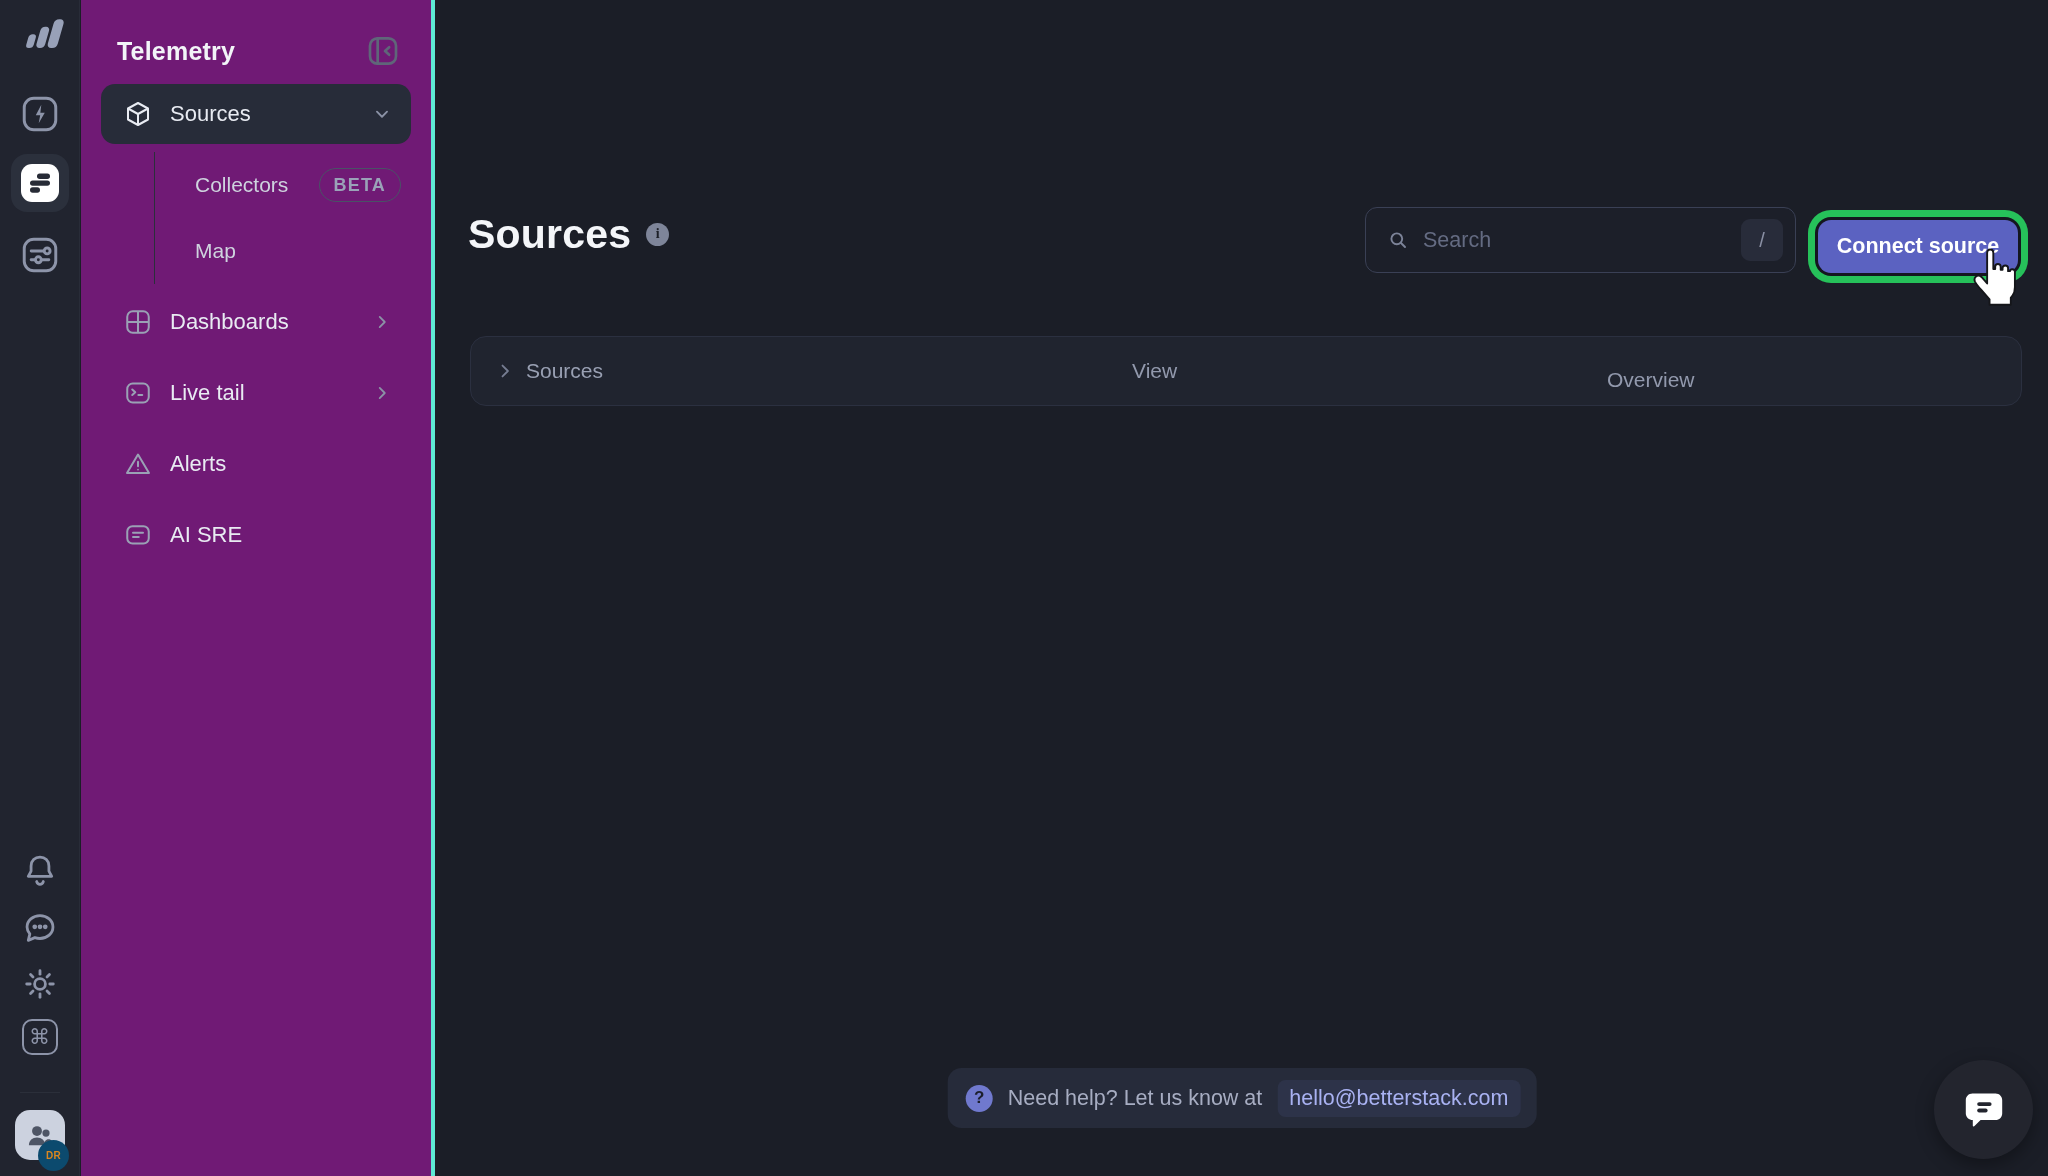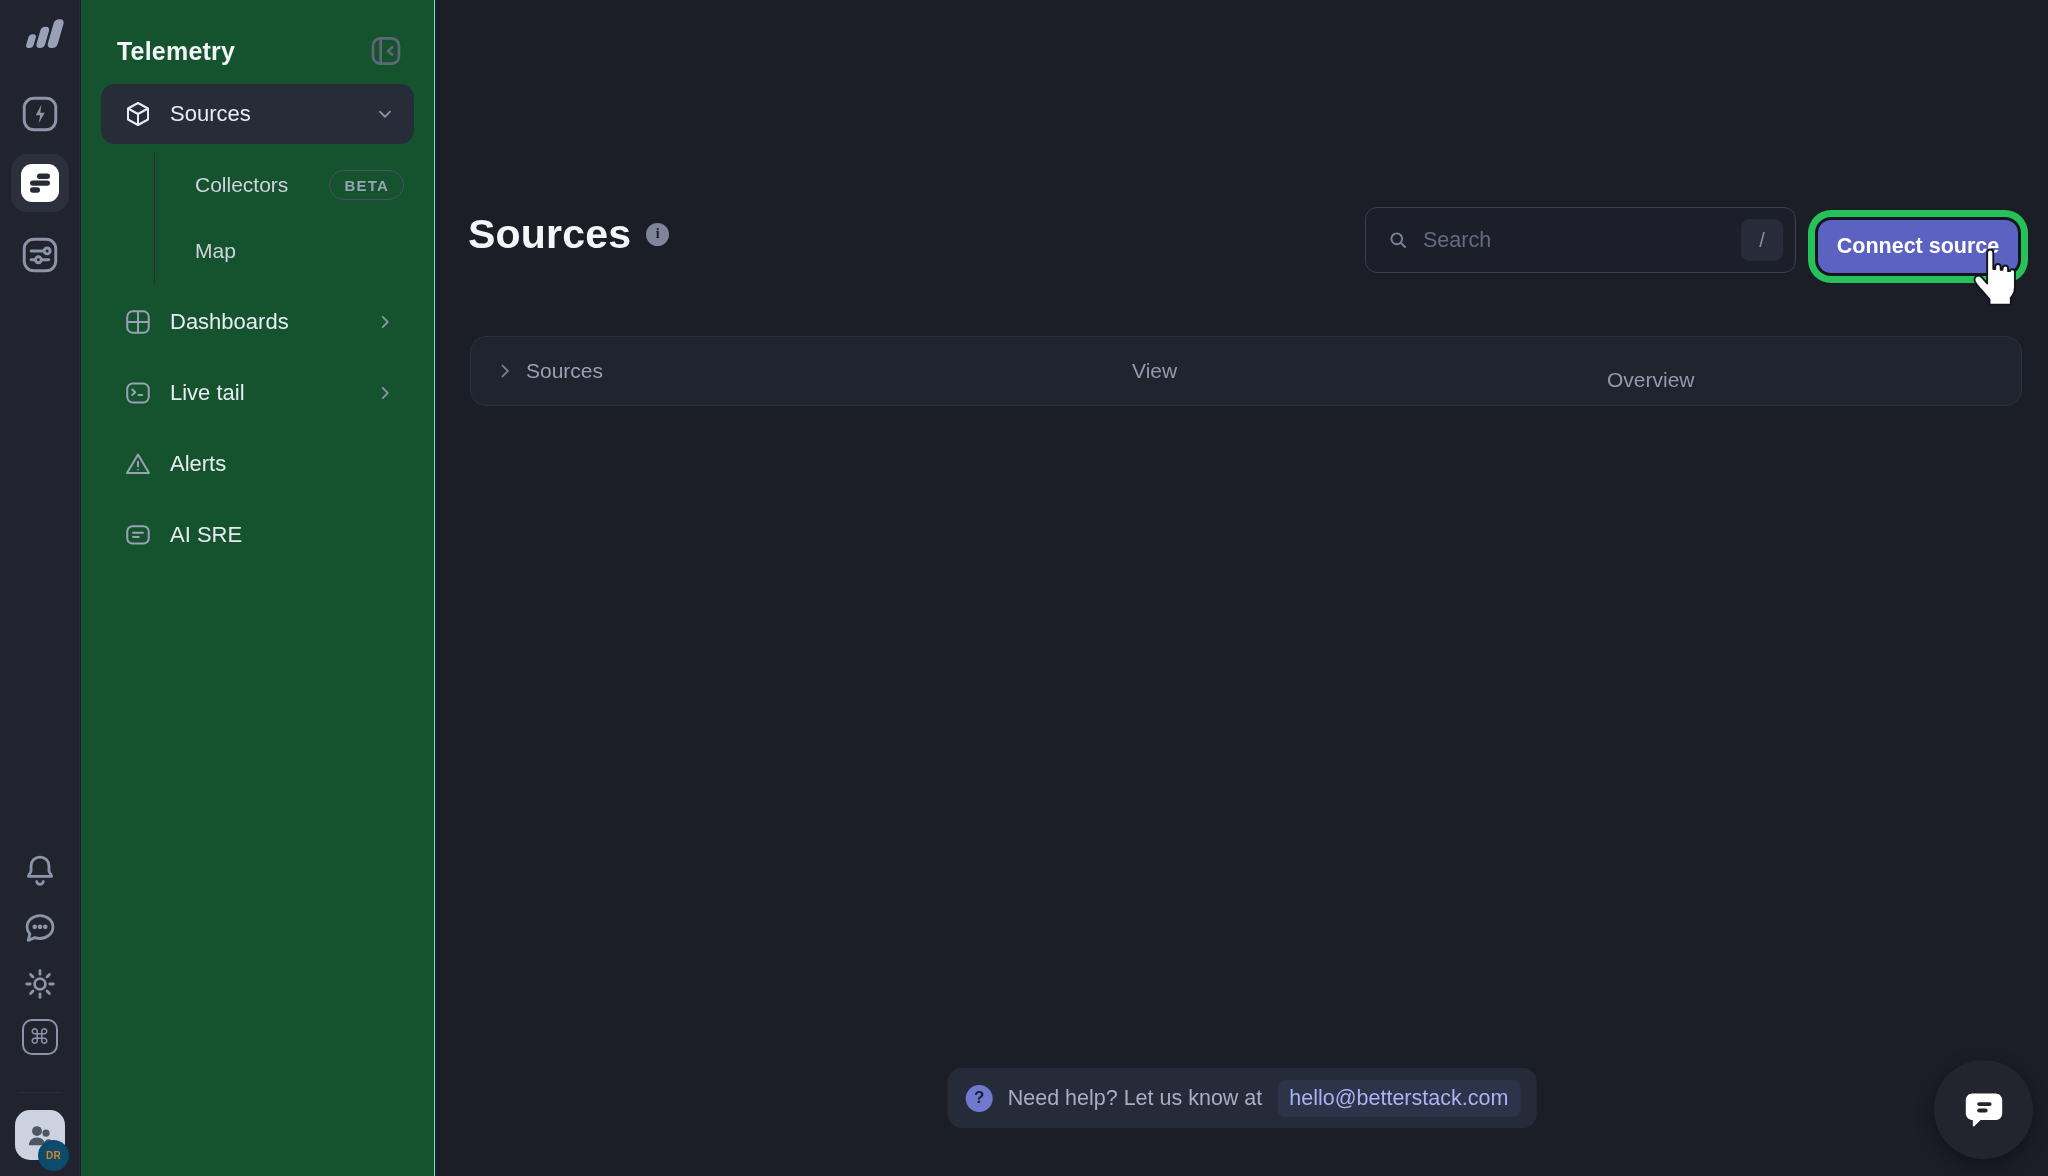--- a/index.html
+++ b/index.html
@@ -40,21 +40,21 @@
   }
   .cmd-box {
     width:36px; height:36px; border:2.5px solid #8d94a9; border-radius:10px;
     display:flex; align-items:center; justify-content:center;
     color:#8d94a9; font-size:21px; font-family:"DejaVu Sans",sans-serif;
   }
 
   
   .sidebar {
     position:absolute; left:81px; top:0; width:354px; height:100%;
-    background:#14532d; border-right:1px solid #5eead4; z-index:2;
+    background:#701a75; border-right:4px solid #5eead4; z-index:2;
   }
   .sb-header { display:flex; align-items:center; justify-content:space-between;
     padding:22px 28px 0 36px; height:80px; }
   .sb-title { color:#f2f4f8; font-size:25px; font-weight:bold; letter-spacing:.2px; }
   .sb-collapse { background:none; border:none; color:#5f6679; cursor:pointer; display:flex; }
   .nav { padding:4px 20px 0 20px; }
   .nav-item {
     height:60px; border-radius:14px; display:flex; align-items:center;
     padding:0 18px 0 22px; color:#e8ebf2; font-size:22px; cursor:pointer;
     background:transparent; width:100%; border:none; text-align:left;
@@ -67,21 +67,21 @@
   .nav-item + .nav-item { margin-top:11px; }
   .subnav { margin:8px 0 8px 53px; border-left:1px solid #2b2f3b;padding-left:8px; }
   .sub-item {
     height:66px; display:flex; align-items:center; padding:0 10px 0 32px;
     color:#ced3de; font-size:21px; cursor:pointer; background:none; border:none; width:100%;
     text-align:left;
   }
   .sub-item .si-label { flex:1; }
   .beta-pill {
     border:1px solid #4a5166; border-radius:999px; color:#9aa2b8;
-    font-size:15px; letter-spacing:1.2px; padding:6px 14px 5px; font-weight:bold;
+    font-size:18px; letter-spacing:1.2px; padding:6px 14px 5px; font-weight:bold;
   }
 
   
   .main { position:absolute; left:436px; top:0; right:0; bottom:0; }
   .page-head { position:absolute; left:32px; top:206px; height:56px; display:flex; align-items:center; gap:15px; }
   .page-title { color:#f4f6f9; font-size:41px; font-weight:bold; letter-spacing:.2px; }
   .info-dot {
     width:23px; height:23px; border-radius:50%; background:#7e8599; color:#1d2028;
     font-size:14px; font-weight:bold; display:flex; align-items:center; justify-content:center;
     font-family:"Liberation Serif","DejaVu Serif",serif; cursor:pointer;

